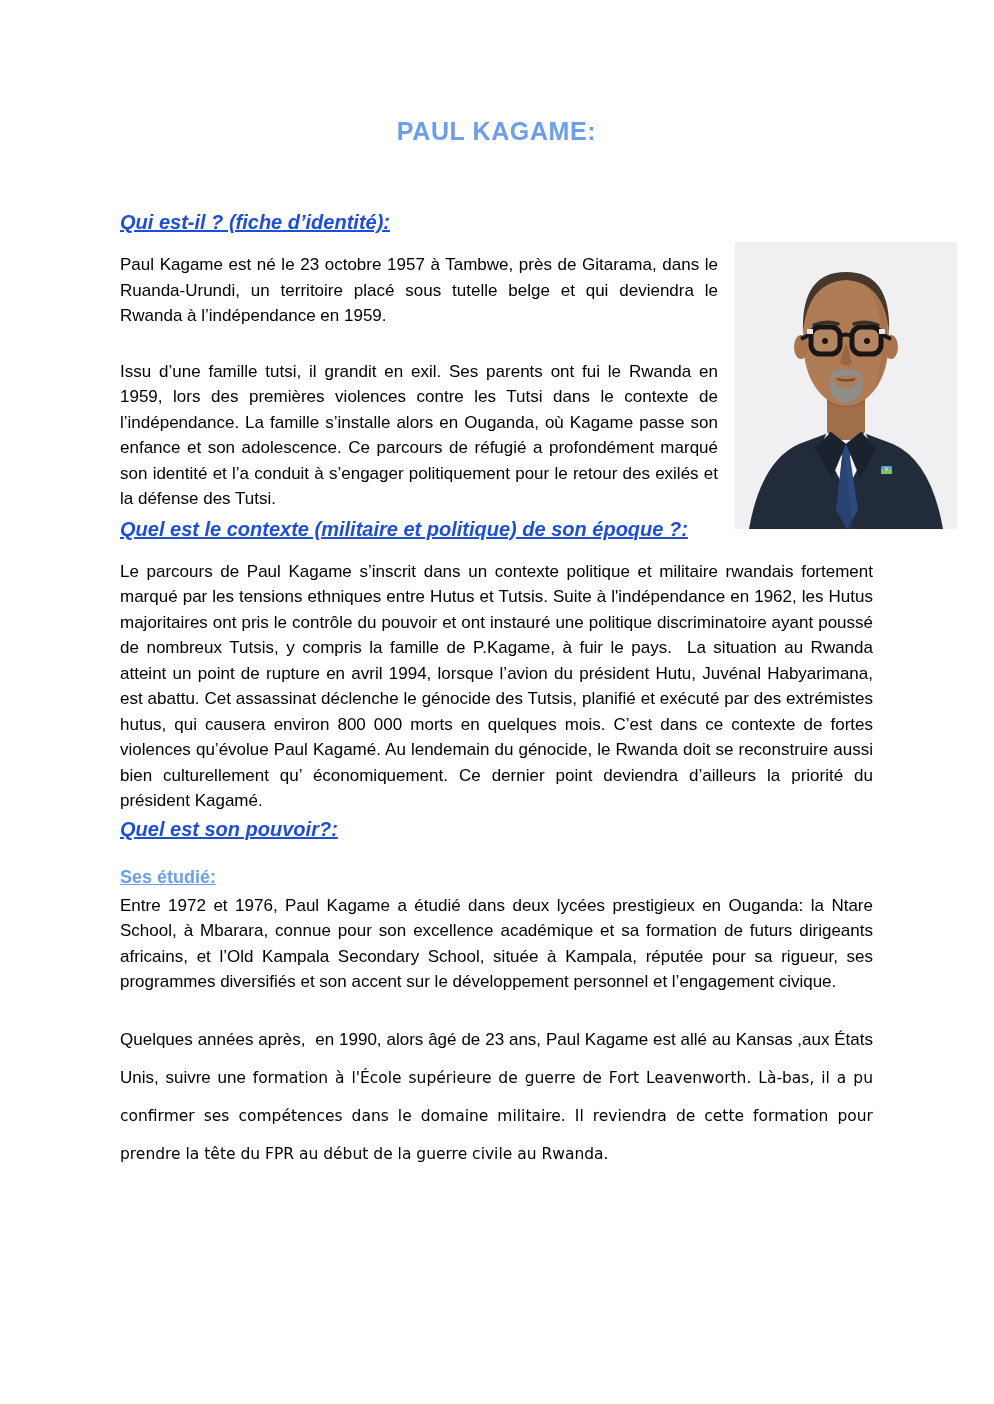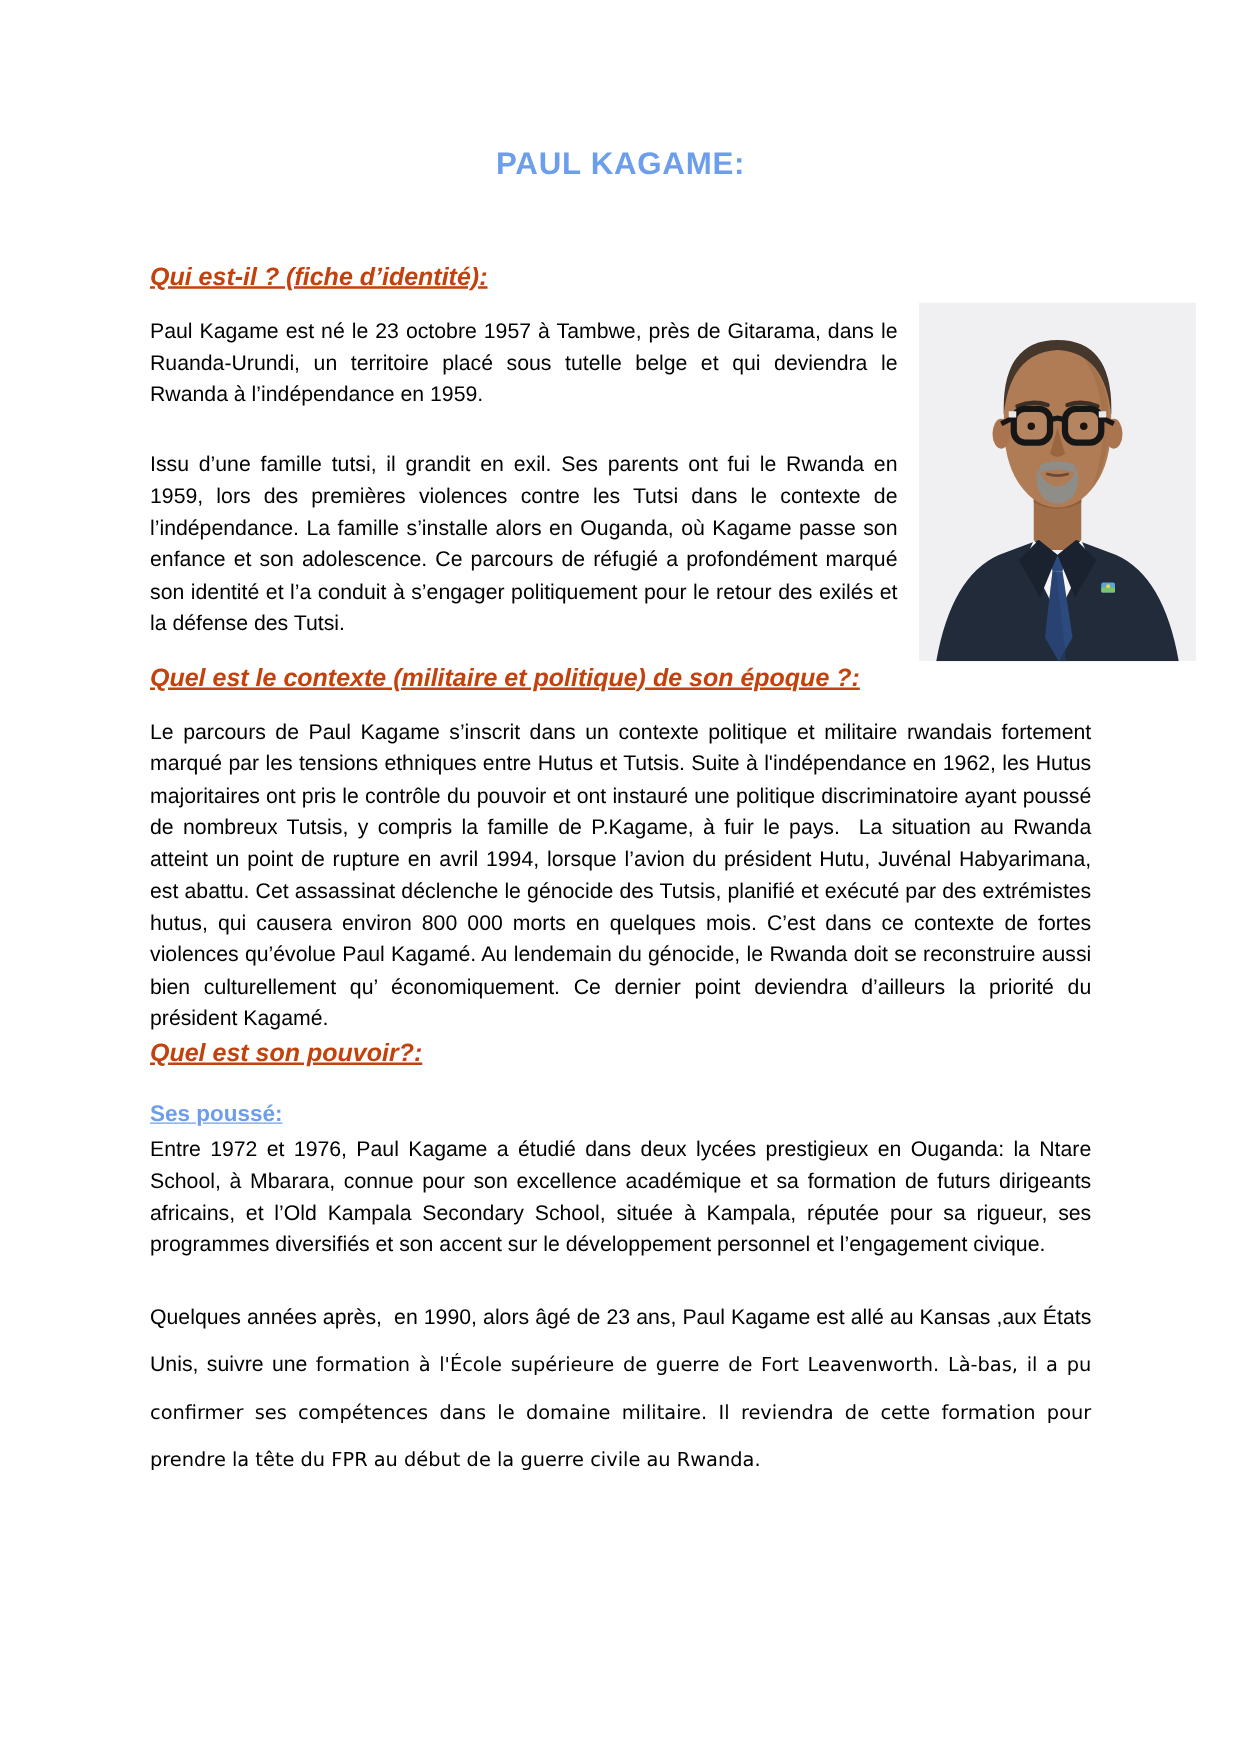--- a/index.html
+++ b/index.html
@@ -21,29 +21,29 @@
   .doc-title {
     margin-top: 116px;
     text-align: center;
     font-weight: bold;
     font-size: 25px;
     line-height: 31px;
     letter-spacing: 0.6px;
     color: #6d9eeb;
   }
   .h-green {
-    color: #c2410c;
+    color: #1d4ed8;
     font-weight: bold;
     font-style: italic;
     text-decoration: underline;
     font-size: 20px;
     line-height: 27px;
   }
   .h-identity { margin-top: 62px; }
-  .h-context  { margin-top: 18px; width: 598px; text-align: justify; text-decoration: underline; }
+  .h-context  { margin-top: 4px; width: 598px; text-align: justify; text-decoration: underline; }
   .h-parcours { margin-top: 2px; }
   .h-studies {
     margin-top: 22px;
     color: #6d9eeb;
     font-weight: bold;
     font-size: 18px;
     line-height: 24px;
   }
   .h-studies .ul { text-decoration: underline; }
   p {
@@ -91,21 +91,21 @@
 
     <p class="p-family">Issu d’une famille tutsi, il grandit en exil. Ses parents ont fui le Rwanda en 1959, lors des premières violences contre les Tutsi dans le contexte de l’indépendance. La famille s’installe alors en Ouganda, où Kagame passe son enfance et son adolescence. Ce parcours de réfugié a profondément marqué son identité et l’a conduit à s’engager politiquement pour le retour des exilés et la défense des Tutsi.</p>
 
     <div class="h-green h-context">Quel est le contexte (militaire et politique) de son époque ?:</div>
 
     <p class="p-context">Le parcours de Paul Kagame s’inscrit dans un contexte politique et militaire rwandais fortement marqué par les tensions ethniques entre Hutus et Tutsis. Suite à l'indépendance en 1962, les Hutus majoritaires ont pris le contrôle du pouvoir et ont instauré une politique discriminatoire ayant poussé de nombreux Tutsis, y compris la famille de P.Kagame, à fuir le pays.&nbsp; La situation au Rwanda atteint un point de rupture en avril 1994, lorsque l’avion du président Hutu, Juvénal Habyarimana, est abattu. Cet assassinat déclenche le génocide des Tutsis, planifié et exécuté par des extrémistes hutus, qui causera environ 800 000 morts en quelques mois. C’est dans ce contexte de fortes violences qu’évolue Paul Kagamé. Au lendemain du génocide, le Rwanda doit se reconstruire aussi bien culturellement qu’ économiquement. Ce dernier point deviendra d’ailleurs la priorité du président Kagamé.</p>
 
     <div class="h-green h-parcours">Quel est son pouvoir?:</div>
 
     <div class="h-studies">
-      <span class="ul">Ses poussé:</span>
+      <span class="ul">Ses étudié:</span>
     </div>
 
     <p class="p-studies">Entre 1972 et 1976, Paul Kagame a étudié dans deux lycées prestigieux en Ouganda: la Ntare School, à Mbarara, connue pour son excellence académique et sa formation de futurs dirigeants africains, et l’Old Kampala Secondary School, située à Kampala, réputée pour sa rigueur, ses programmes diversifiés et son accent sur le développement personnel et l’engagement civique.</p>
 
     <p class="p-usa"><span>Quelques années après,&nbsp; en 1990, alors âgé de 23 ans, Paul Kagame est allé au Kansas ,aux États Unis, suivre une </span><span class="alt-font">formation à l'École supérieure de guerre de Fort Leavenworth. Là-bas, il a pu confirmer ses compétences dans le domaine militaire. Il reviendra de cette formation pour prendre la tête du FPR au début de la guerre civile au Rwanda.</span></p>
 
   </div>
 
   <div class="photo">
     <svg viewBox="0 0 222 287" width="222" height="287" xmlns="http://www.w3.org/2000/svg">

